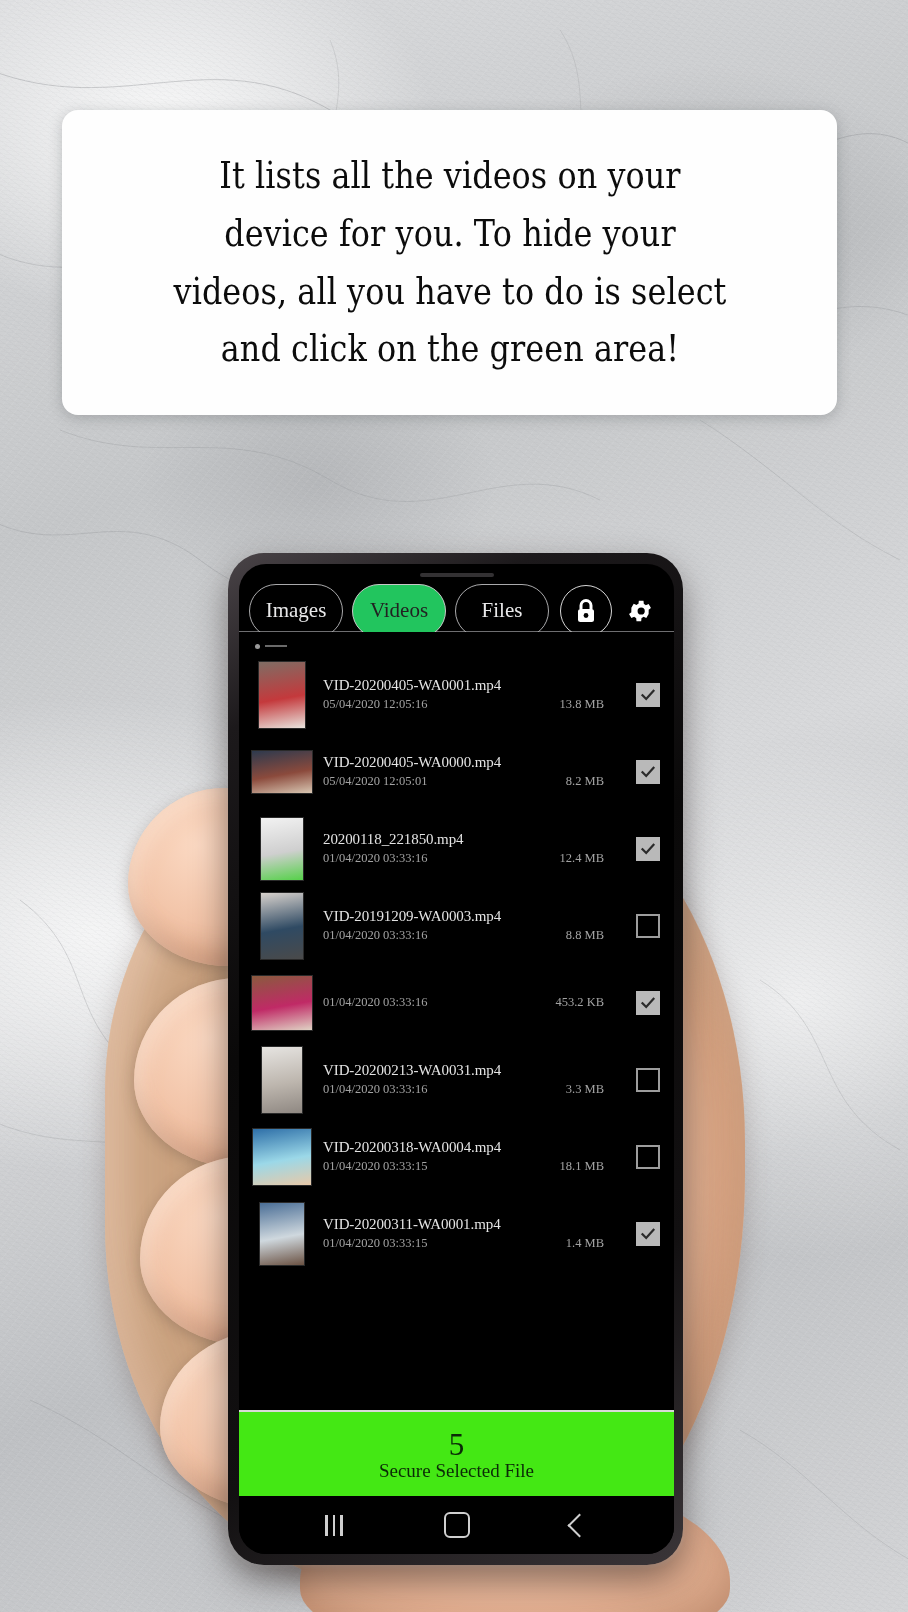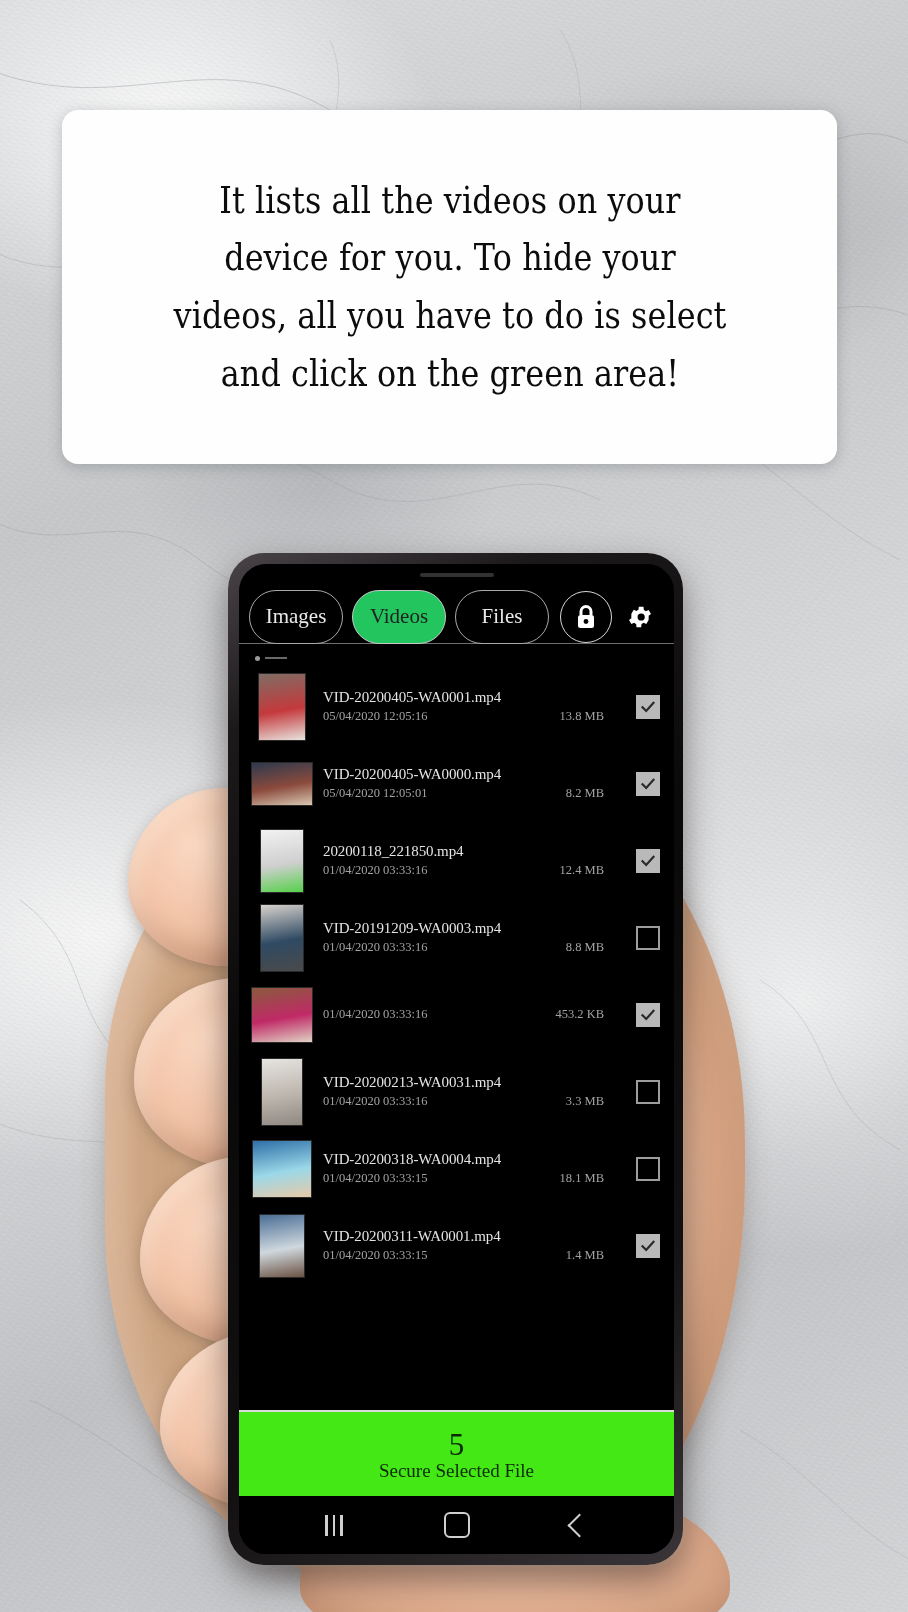--- a/index.html
+++ b/index.html
@@ -42,21 +42,21 @@
       repeating-linear-gradient(-52deg, rgba(255,255,255,.14) 0 1px, rgba(0,0,0,0) 1px 7px),
       repeating-linear-gradient(8deg,   rgba(110,112,116,.07) 0 1px, rgba(0,0,0,0) 1px 4px);
   }
 
   
   #caption-card {
     position: absolute;
     left: 62px;
     top: 110px;
     width: 775px;
-    height: 354px;
+    height: 305px;
     background: #fefefe;
     border-radius: 16px;
     box-shadow: 0 3px 14px rgba(70,72,76,.28);
     display: flex;
     align-items: center;
     justify-content: center;
   }
   #caption-text {
     width: 660px;
     text-align: center;
@@ -133,21 +133,21 @@
     left: 50%; top: 9px;
     transform: translateX(-50%);
     width: 74px; height: 4px;
     border-radius: 3px;
     background: rgba(60,58,60,.85);
   }
 
   
   #tabbar {
     flex: 0 0 auto;
-    height: 80px;
+    height: 68px;
     display: flex;
     align-items: center;
     gap: 9px;
     padding: 26px 6px 0 10px;
     box-sizing: border-box;
     border-bottom: 1px solid #6e6e70;
   }
   .tab {
     height: 54px;
     min-width: 94px;

